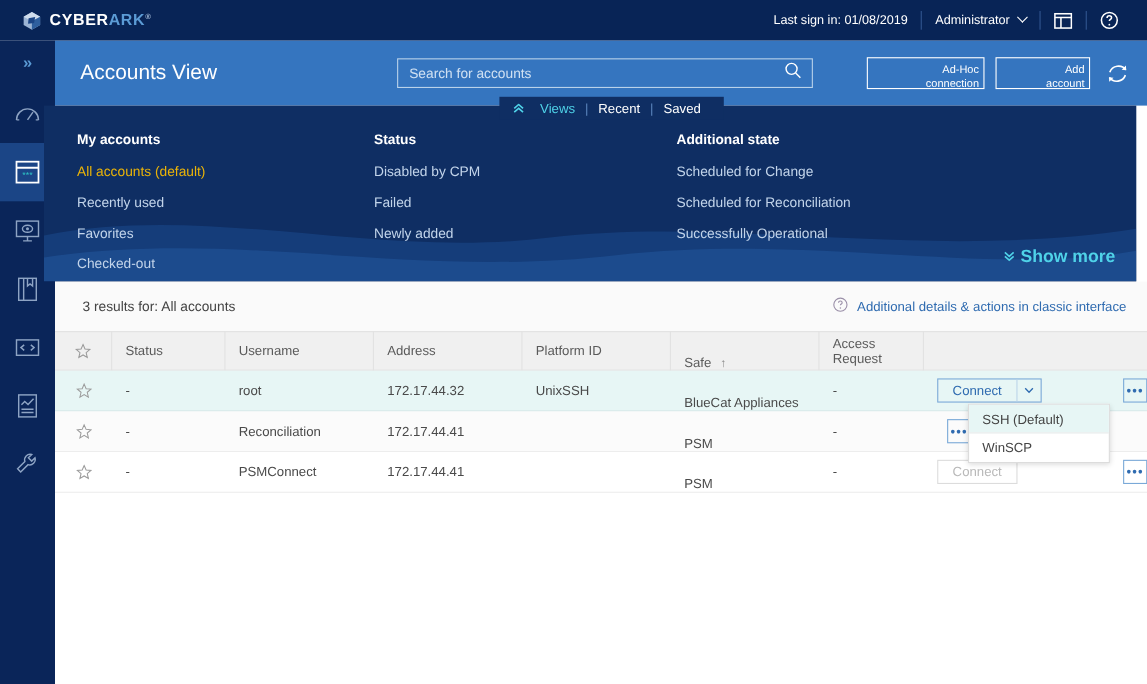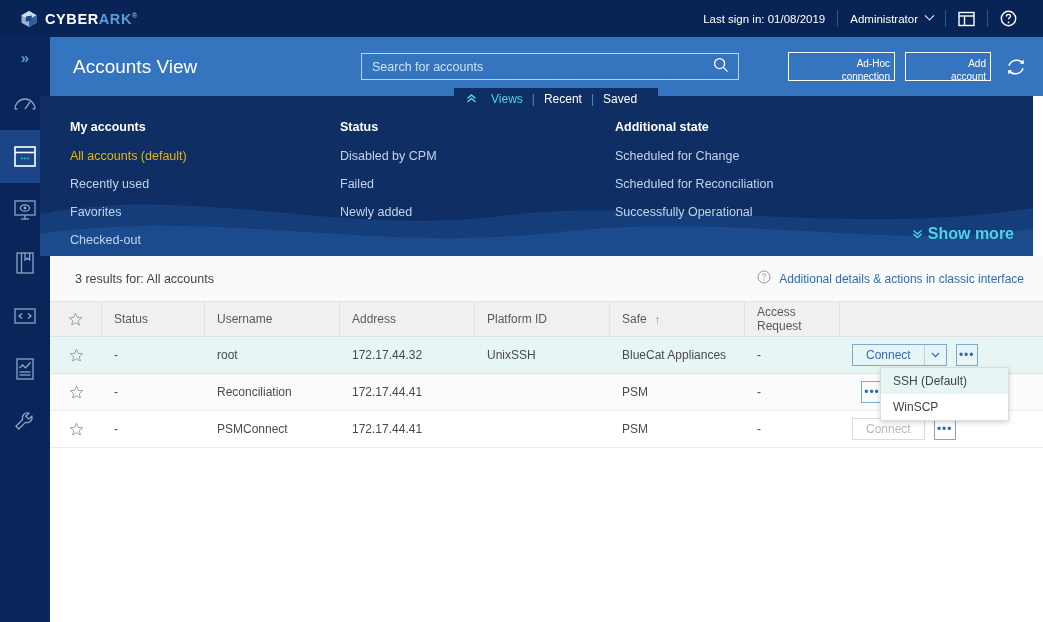--- a/index.html
+++ b/index.html
@@ -140,23 +140,23 @@
     border-bottom: 1px solid #ededed; position: relative;
   }
   .trow.sel { background: #e7f6f5; border-bottom: 1px solid #d6e9e8; }
   .trow.alt { background: #fbfbfb; }
   .td { height: 100%; display: flex; align-items: center; padding-left: 12px; }
   .c-star { width: 52px; justify-content: center; padding-left: 0; }
   .c-status { width: 103px; }
   .c-user { width: 135px; }
   .c-addr { width: 135px; }
   .c-plat { width: 135px; }
-  .c-safe { width: 135px; }
+  .c-safe { width: 135px; align-items: flex-end; }
   .c-acc { width: 95px; }
-  .c-act { flex: 1; justify-content: flex-start; }
+  .c-act { flex: 1; justify-content: space-between; }
   .sort-arrow { margin-left: 8px; color: #8a8a8a; font-size: 11px; }
 
   .star { width: 15px; height: 15px; }
   .connect-split { display: flex; height: 22px; border: 1px solid #7aa9d8; cursor: pointer; }
   .connect-lbl { padding: 0 13px; display: flex; align-items: center; font-size: 12px; color: #2f6bb0; }
   .connect-caret {
     width: 22px; display: flex; align-items: center; justify-content: center;
     border-left: 1px solid #bcd4ea;
   }
   .connect-split.disabled { border-color: #dcdcdc; cursor: default; }

